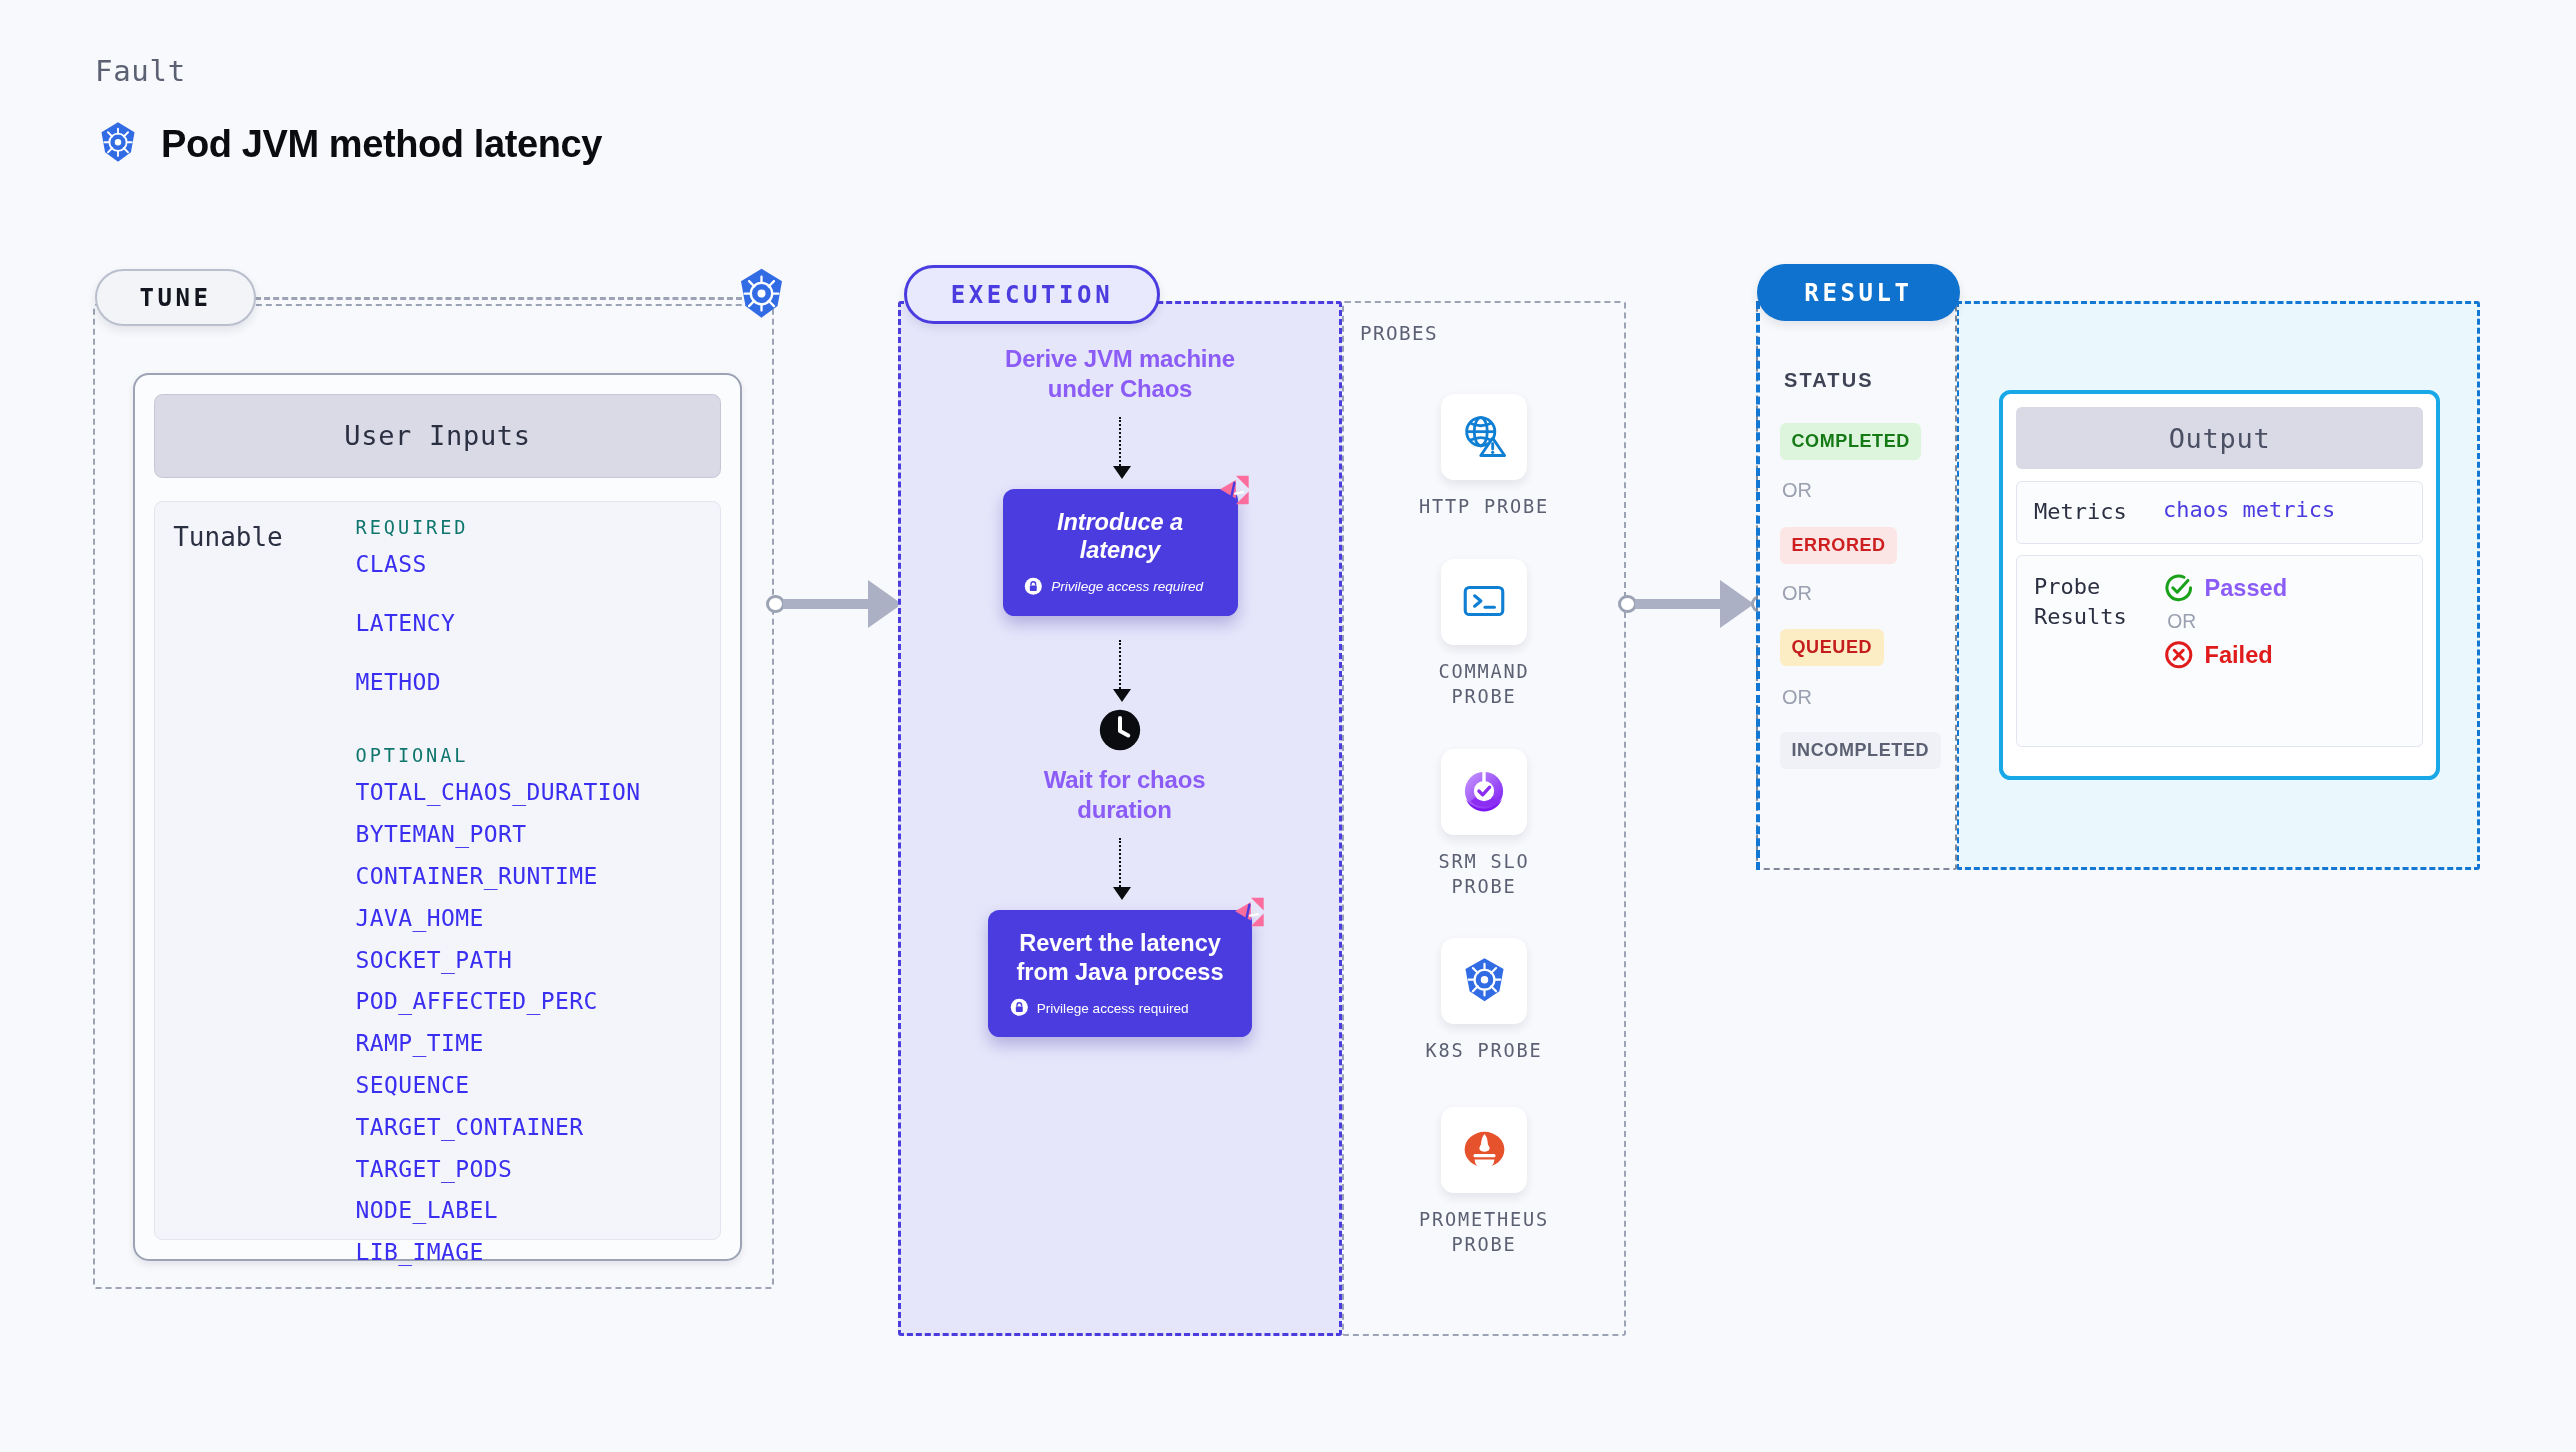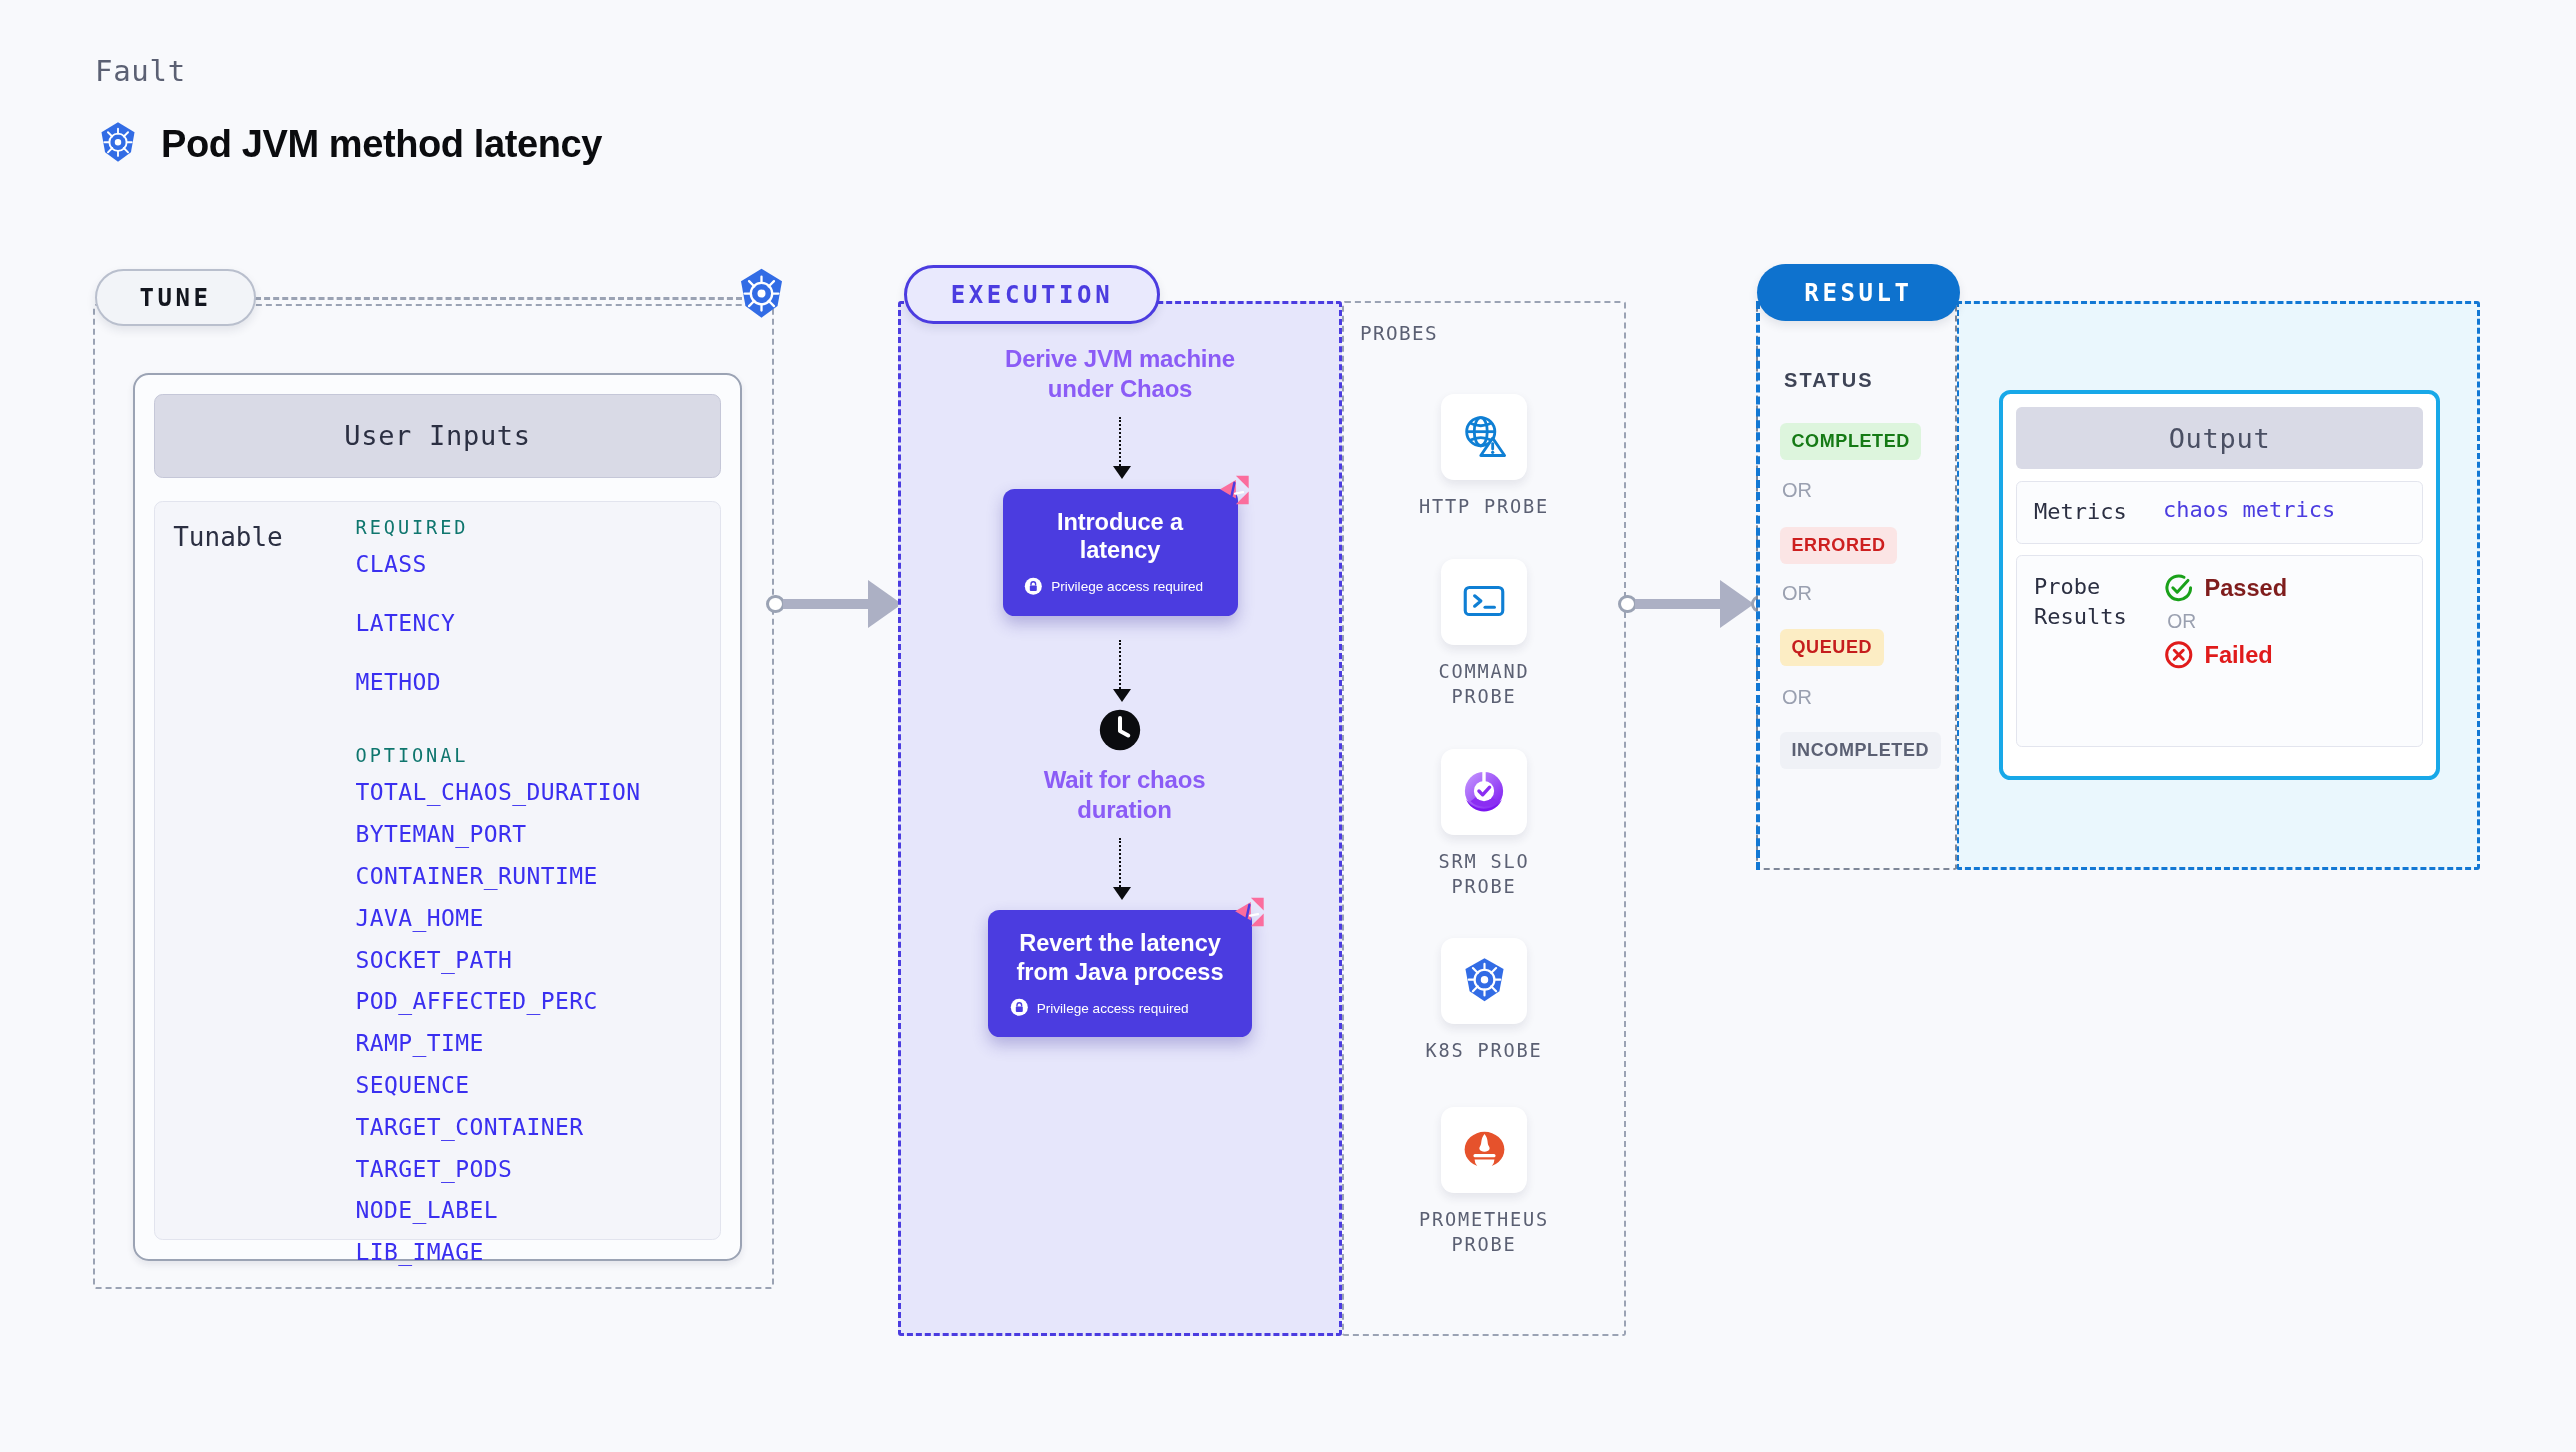--- a/index.html
+++ b/index.html
@@ -213,21 +213,21 @@
   .out-key {
     font-family: "DejaVu Sans Mono", monospace;
     font-size: 22px; color: #2b2f42; line-height: 1.35; width: 129px;
   }
   .out-val-link {
     font-family: "DejaVu Sans Mono", monospace;
     font-size: 22px; color: #4b3ce0;
   }
   .probe-res-col { display: flex; flex-direction: column; gap: 5.7px; }
   .res-line { display: flex; align-items: center; gap: 10px; }
-  .res-pass { font-size: 23.6px; font-weight: bold; color: #7f1d1d; }
+  .res-pass { font-size: 23.6px; font-weight: bold; color: #8b5cf6; }
   .res-fail { font-size: 23.6px; font-weight: bold; color: #e01b1b; }
   .res-or {
     font-family: "Liberation Sans", sans-serif;
     font-size: 19.3px; color: #9aa0b0; padding-left: 4.3px;
   }
 
   
   .connector { position: absolute; display: flex; align-items: center; }
   .conn-dot {
     width: 18.6px; height: 18.6px; border-radius: 50%;
@@ -330,21 +330,21 @@
   <div class="stage-pill" id="exec-pill">EXECUTION</div>
 
   <div class="exec-inner">
 
     <div class="step-text">
       <span style="white-space:pre-line">Derive JVM machine
 under Chaos</span>
     </div>
     <div class="dotted-arrow"></div>
 
-    <div class="purple-card" style="width:235px;">
+    <div class="purple-card" style="width:235px;font-style:italic;">
       <span class="lit-badge">
         <svg width="40" height="40" viewBox="0 0 56 56">
           <path d="M10 27 L32 14 L32 40 Z" fill="#fb6d9d"></path>
           <path d="M32 8 L50 8 L50 26 Z" fill="#fb6d9d"></path>
           <path d="M50 30 L50 48 L32 48 Z" fill="#fb6d9d"></path>
           <path d="M26 36 L30 18" stroke="#4b3ce0" stroke-width="3.4" fill="none" stroke-linecap="round"></path>
           <path d="M31 33 L42 31" stroke="#fff" stroke-width="3.4" fill="none" stroke-linecap="round"></path>
         </svg>
       </span>
       <div class="pc-title" style="white-space:pre-line">Introduce a latency</div>

